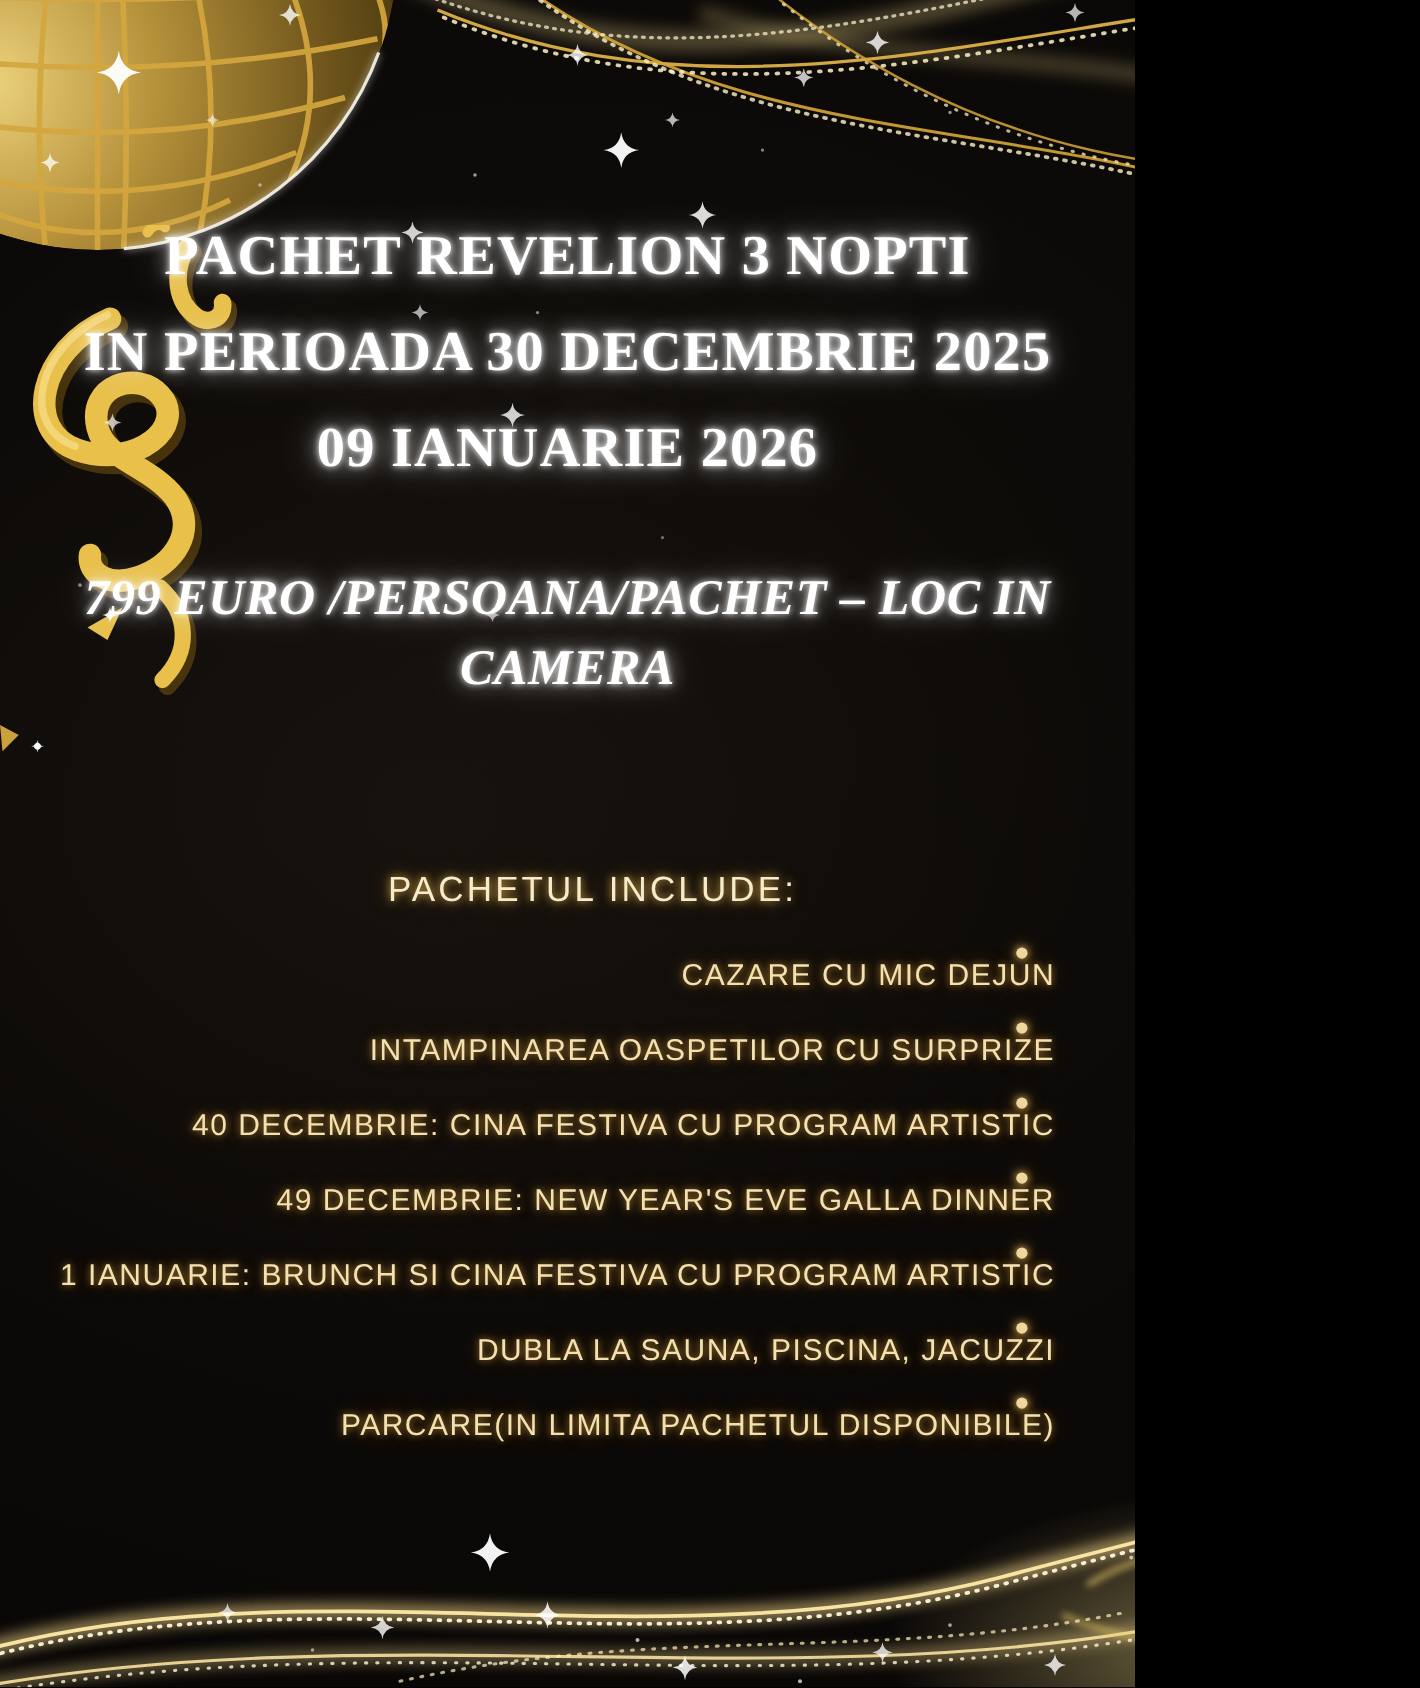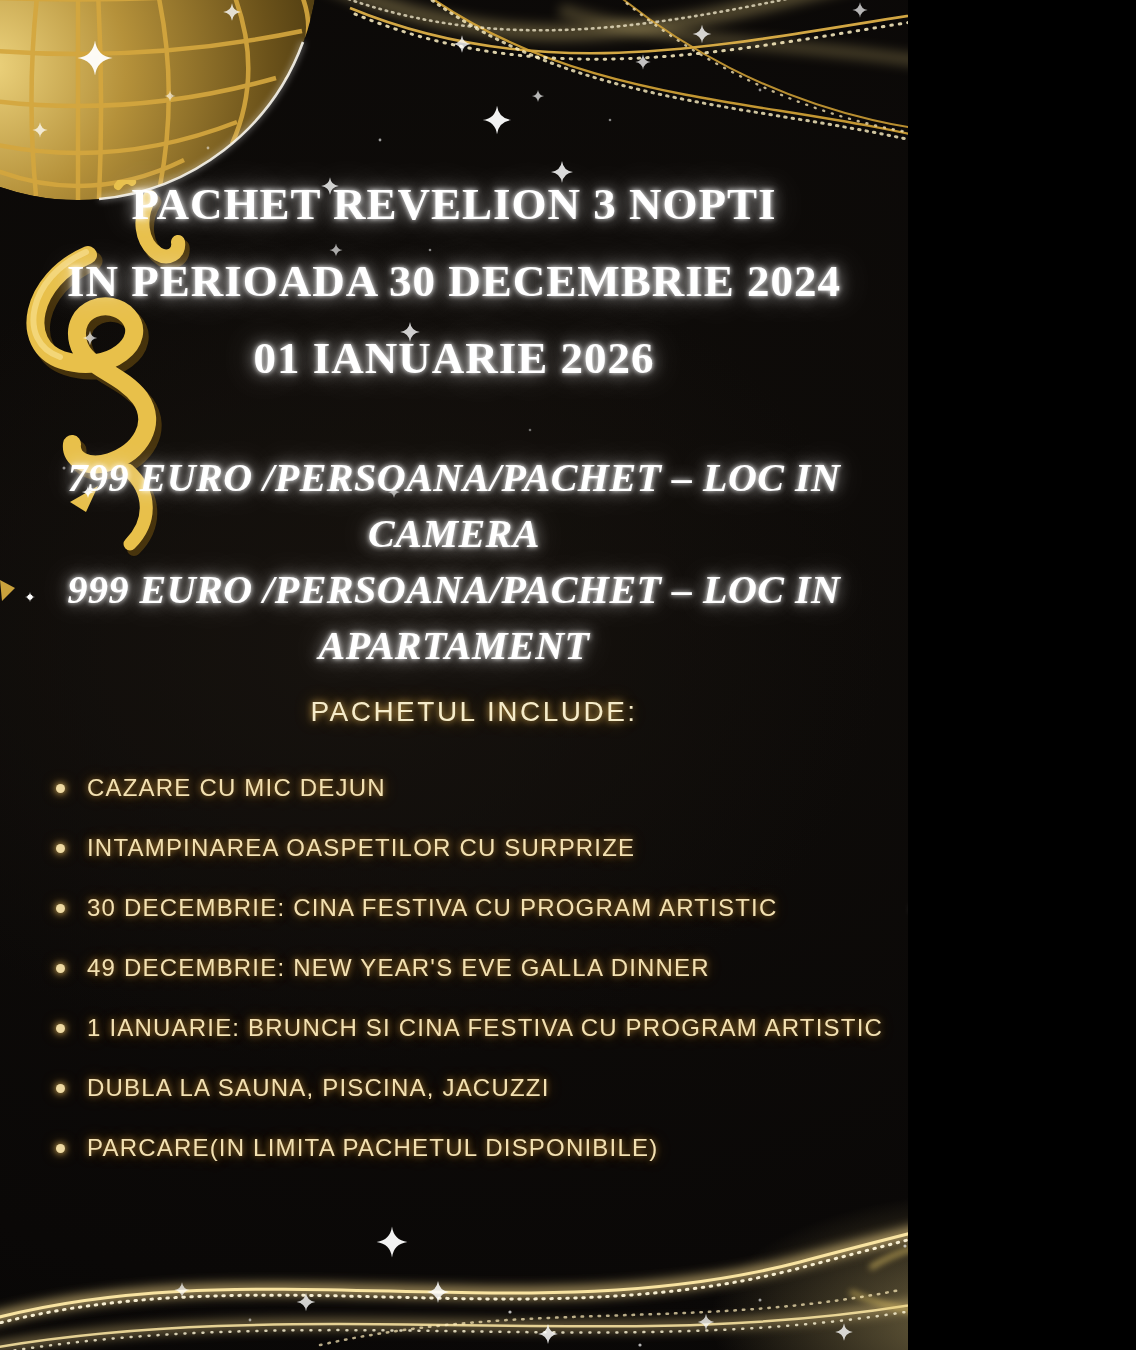--- a/index.html
+++ b/index.html
@@ -15,21 +15,21 @@
   .txt{position:absolute;left:0;right:0;text-align:center;z-index:5;}
   .title{top:166px;color:#fff;font-family:"Liberation Serif", serif;font-weight:700;
     font-size:45px;line-height:77px;letter-spacing:1px;
     text-shadow:0 0 5px rgba(255,255,255,.95),0 0 16px rgba(255,255,255,.7),0 0 38px rgba(255,255,255,.38);}
   .pricing{top:450px;color:#fff;font-family:"Liberation Serif", serif;font-weight:700;
     font-size:40px;line-height:56px;letter-spacing:.5px;
     text-shadow:0 0 5px rgba(255,255,255,.95),0 0 15px rgba(255,255,255,.65),0 0 34px rgba(255,255,255,.35);font-style:italic;}
   .inc-head{top:696px;color:#f6ecca;font-size:28px;letter-spacing:2.5px;font-weight:400;
     text-shadow:0 0 7px rgba(255,205,95,.85),0 0 18px rgba(255,175,45,.45);padding-left:40px;}
   .inc-list{position:absolute;left:48px;top:758px;z-index:5;list-style:none;margin:0;padding:0;}
-  .inc-list li{display:flex;align-items:center;height:60px;}
+  .inc-list li{display:flex;align-items:flex-end;height:60px;flex-direction:column;}
   .dot{width:9px;height:9px;border-radius:50%;background:#eed9a2;flex:0 0 9px;
     margin:0 22px 0 8px;box-shadow:0 0 7px rgba(255,210,110,.95),0 0 14px rgba(255,180,60,.5);}
   .lbl{color:#f3e1b2;font-size:24px;letter-spacing:1.2px;white-space:nowrap;
     text-shadow:0 0 6px rgba(255,190,75,.6),0 0 15px rgba(255,160,35,.38);}
 </style>
 </head>
 <body>
 
 <div class="poster">
 
@@ -251,43 +251,42 @@
         <circle cx="640" cy="1345" r="1.6" opacity=".7"></circle>
       <circle cx="760" cy="1300" r="1.5" opacity=".6"></circle>
         <circle cx="250" cy="1320" r="1.4" opacity=".55"></circle>
       <circle cx="905" cy="1246" r="1.6" opacity=".65"></circle>
         <circle cx="1010" cy="1230" r="1.5" opacity=".6"></circle>
     </g>
   </svg>
 
   <div class="txt title">
     <div>PACHET REVELION 3 NOPTI</div>
-    <div>IN PERIOADA 30 DECEMBRIE 2024</div>
-    <div>01 IANUARIE 2026</div>
+    <div>IN PERIOADA 30 DECEMBRIE 2025</div>
+    <div>09 IANUARIE 2026</div>
   </div>
 
   <div class="txt pricing">
     <div>799 EURO /PERSOANA/PACHET – LOC IN CAMERA</div>
-    <div>999 EURO /PERSOANA/PACHET – LOC IN APARTAMENT</div>
   </div>
 
   <div class="txt inc-head">PACHETUL INCLUDE:</div>
 
   <ul class="inc-list">
     <li>
         <span class="dot"></span>
         <span class="lbl">CAZARE CU MIC DEJUN</span>
       </li>
     <li>
         <span class="dot"></span>
         <span class="lbl">INTAMPINAREA OASPETILOR CU SURPRIZE</span>
       </li>
     <li>
         <span class="dot"></span>
-        <span class="lbl">30 DECEMBRIE: CINA FESTIVA CU PROGRAM ARTISTIC</span>
+        <span class="lbl">40 DECEMBRIE: CINA FESTIVA CU PROGRAM ARTISTIC</span>
       </li>
     <li>
         <span class="dot"></span>
         <span class="lbl">49 DECEMBRIE: NEW YEAR'S EVE GALLA DINNER</span>
       </li>
     <li>
         <span class="dot"></span>
         <span class="lbl">1 IANUARIE: BRUNCH SI CINA FESTIVA CU PROGRAM ARTISTIC</span>
       </li>
     <li>

